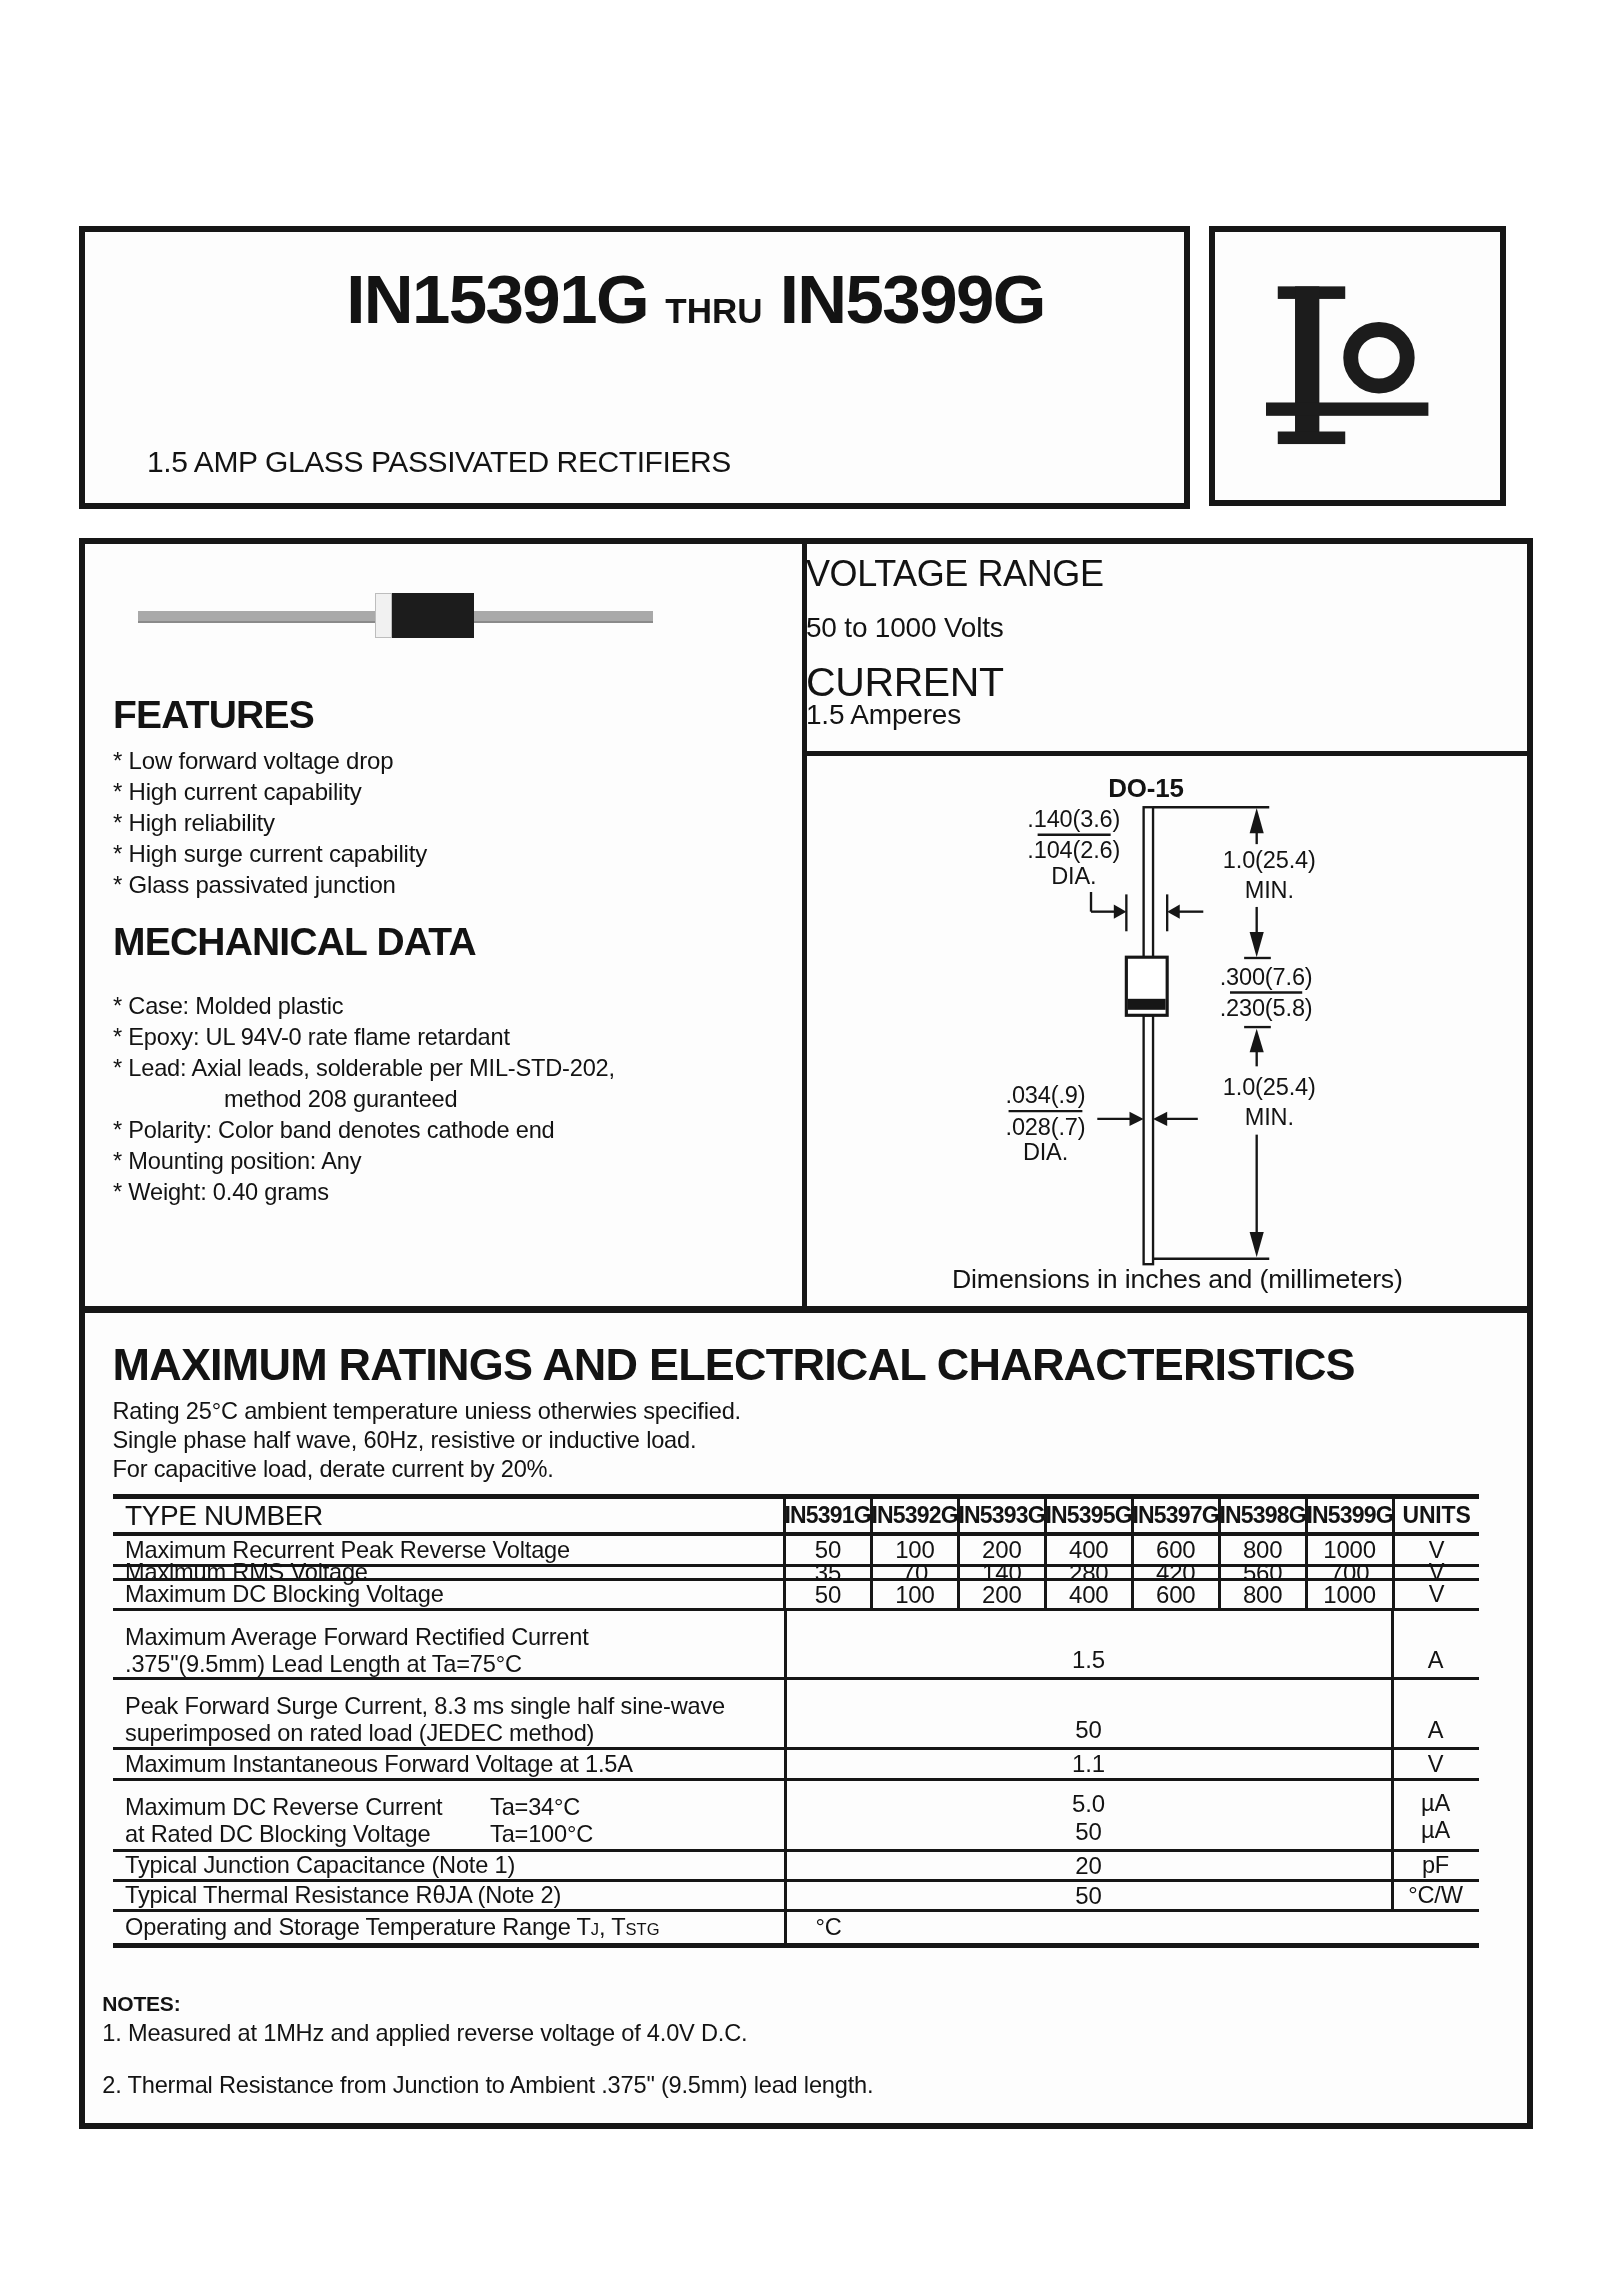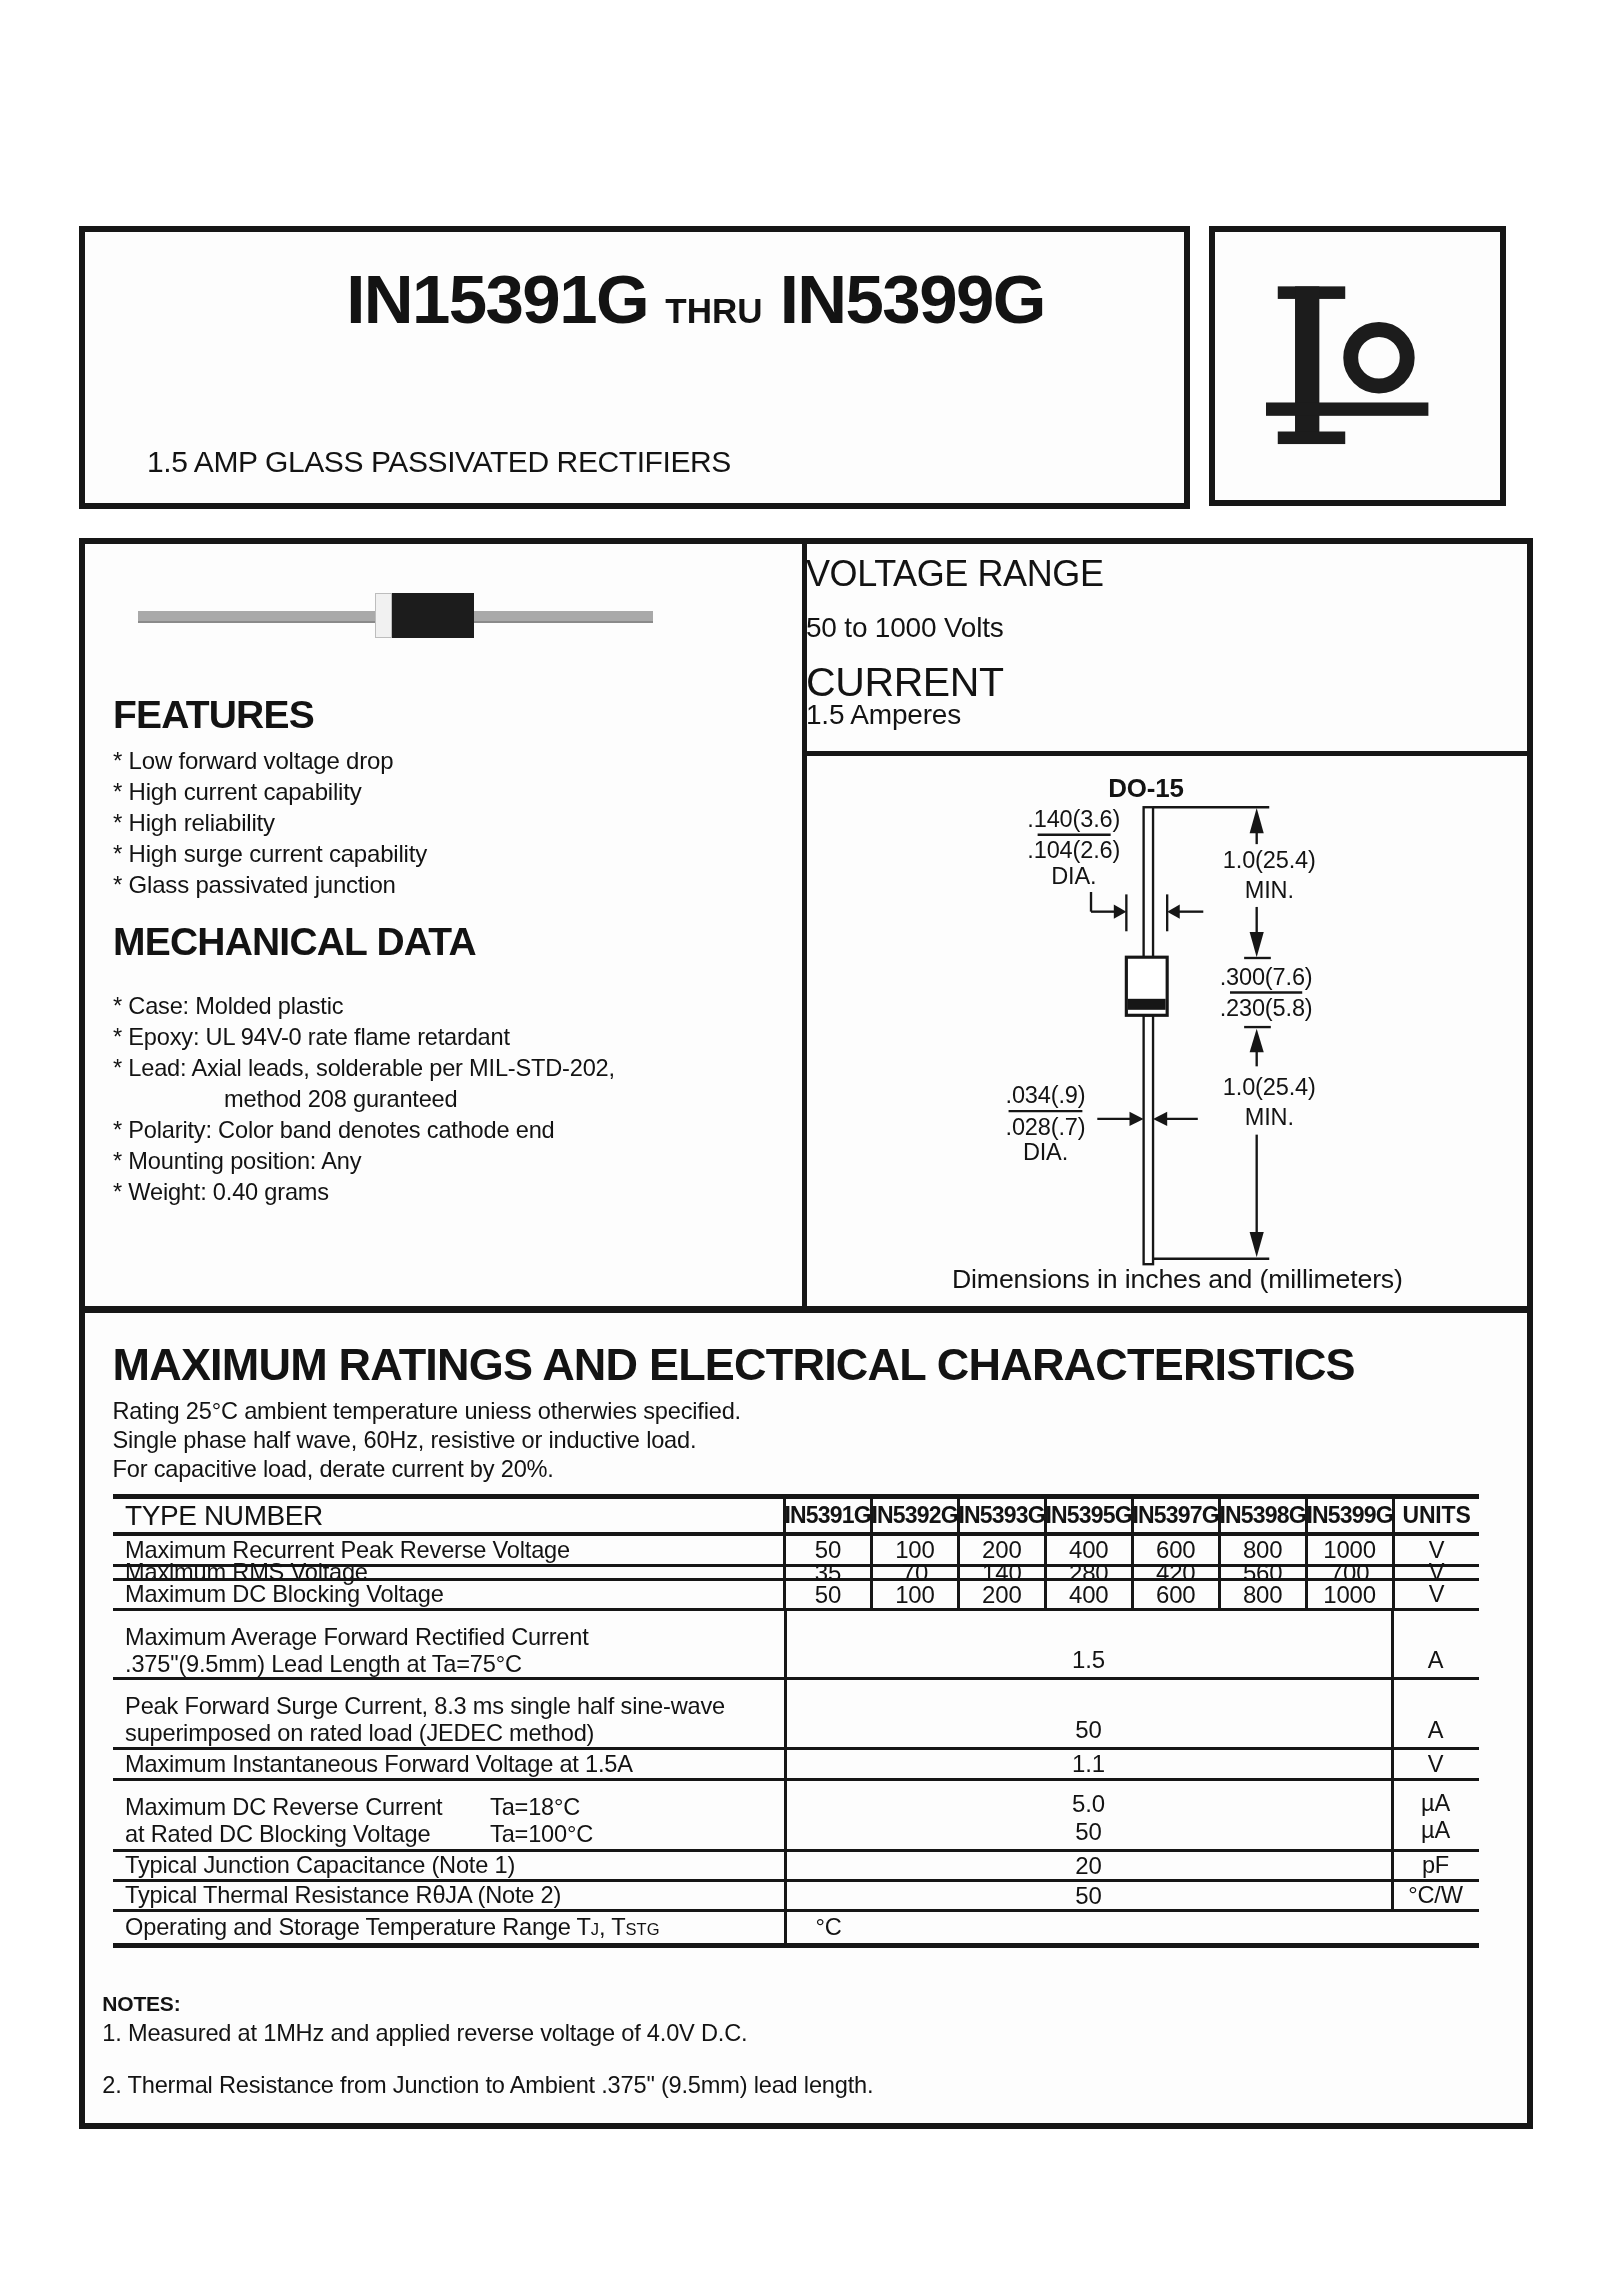--- a/index.html
+++ b/index.html
@@ -270,21 +270,21 @@
       <div class="trow" style="height:31px">
         <div class="cd">Maximum Instantaneous Forward Voltage at 1.5A</div>
         <div class="cspan">1.1</div>
         <div class="cu">V</div>
       </div>
 
       <div class="trow" style="height:71px">
         <div class="cd two">
           <div class="lline">
             <span>Maximum DC Reverse Current</span>
-            <span class="cond">Ta=18°C</span>
+            <span class="cond">Ta=34°C</span>
           </div>
           <div class="lline">
             <span>at Rated DC Blocking Voltage</span>
             <span class="cond">Ta=100°C</span>
           </div>
         </div>
         <div class="cspan colstack">
           <div>5.0</div>
           <div>50</div>
         </div>

